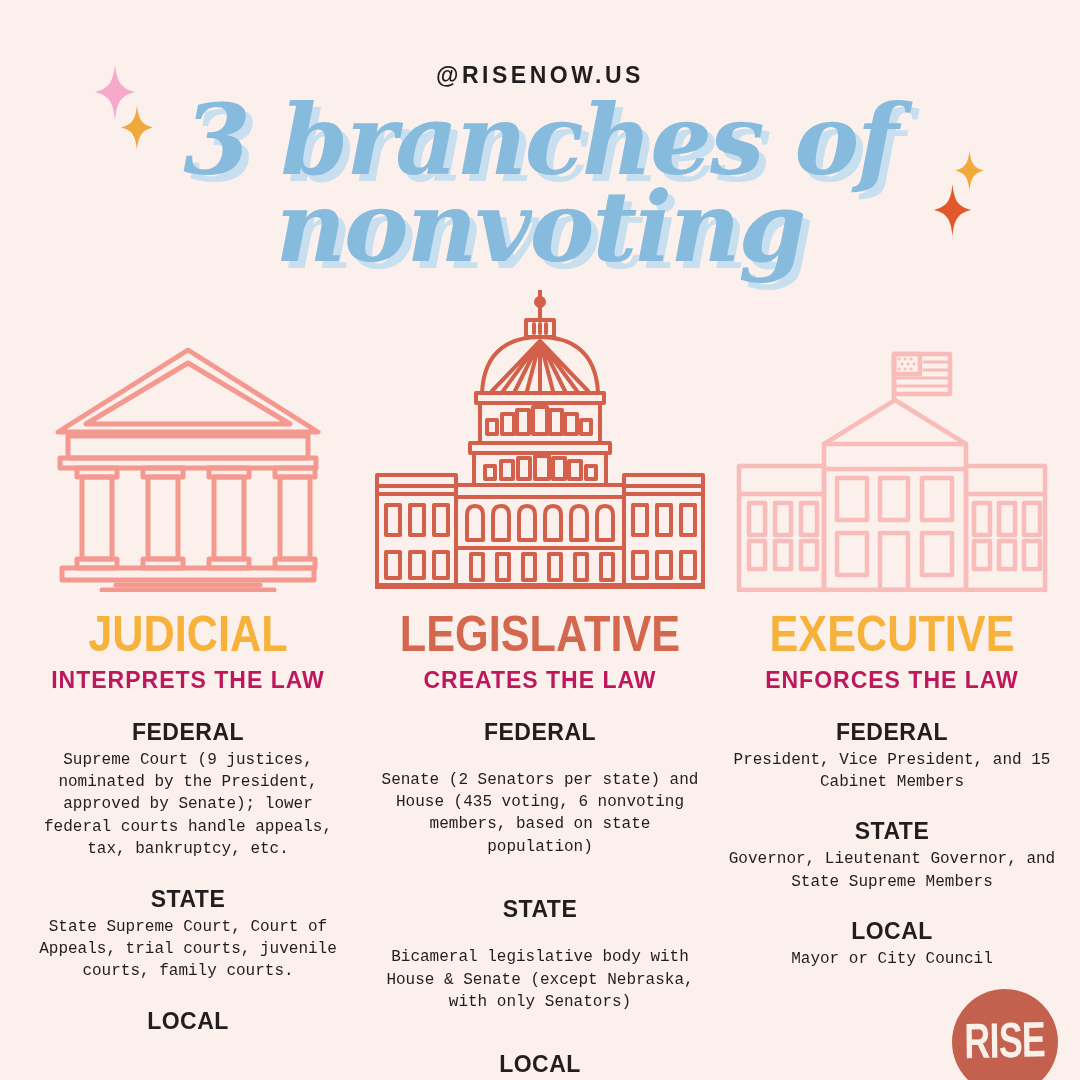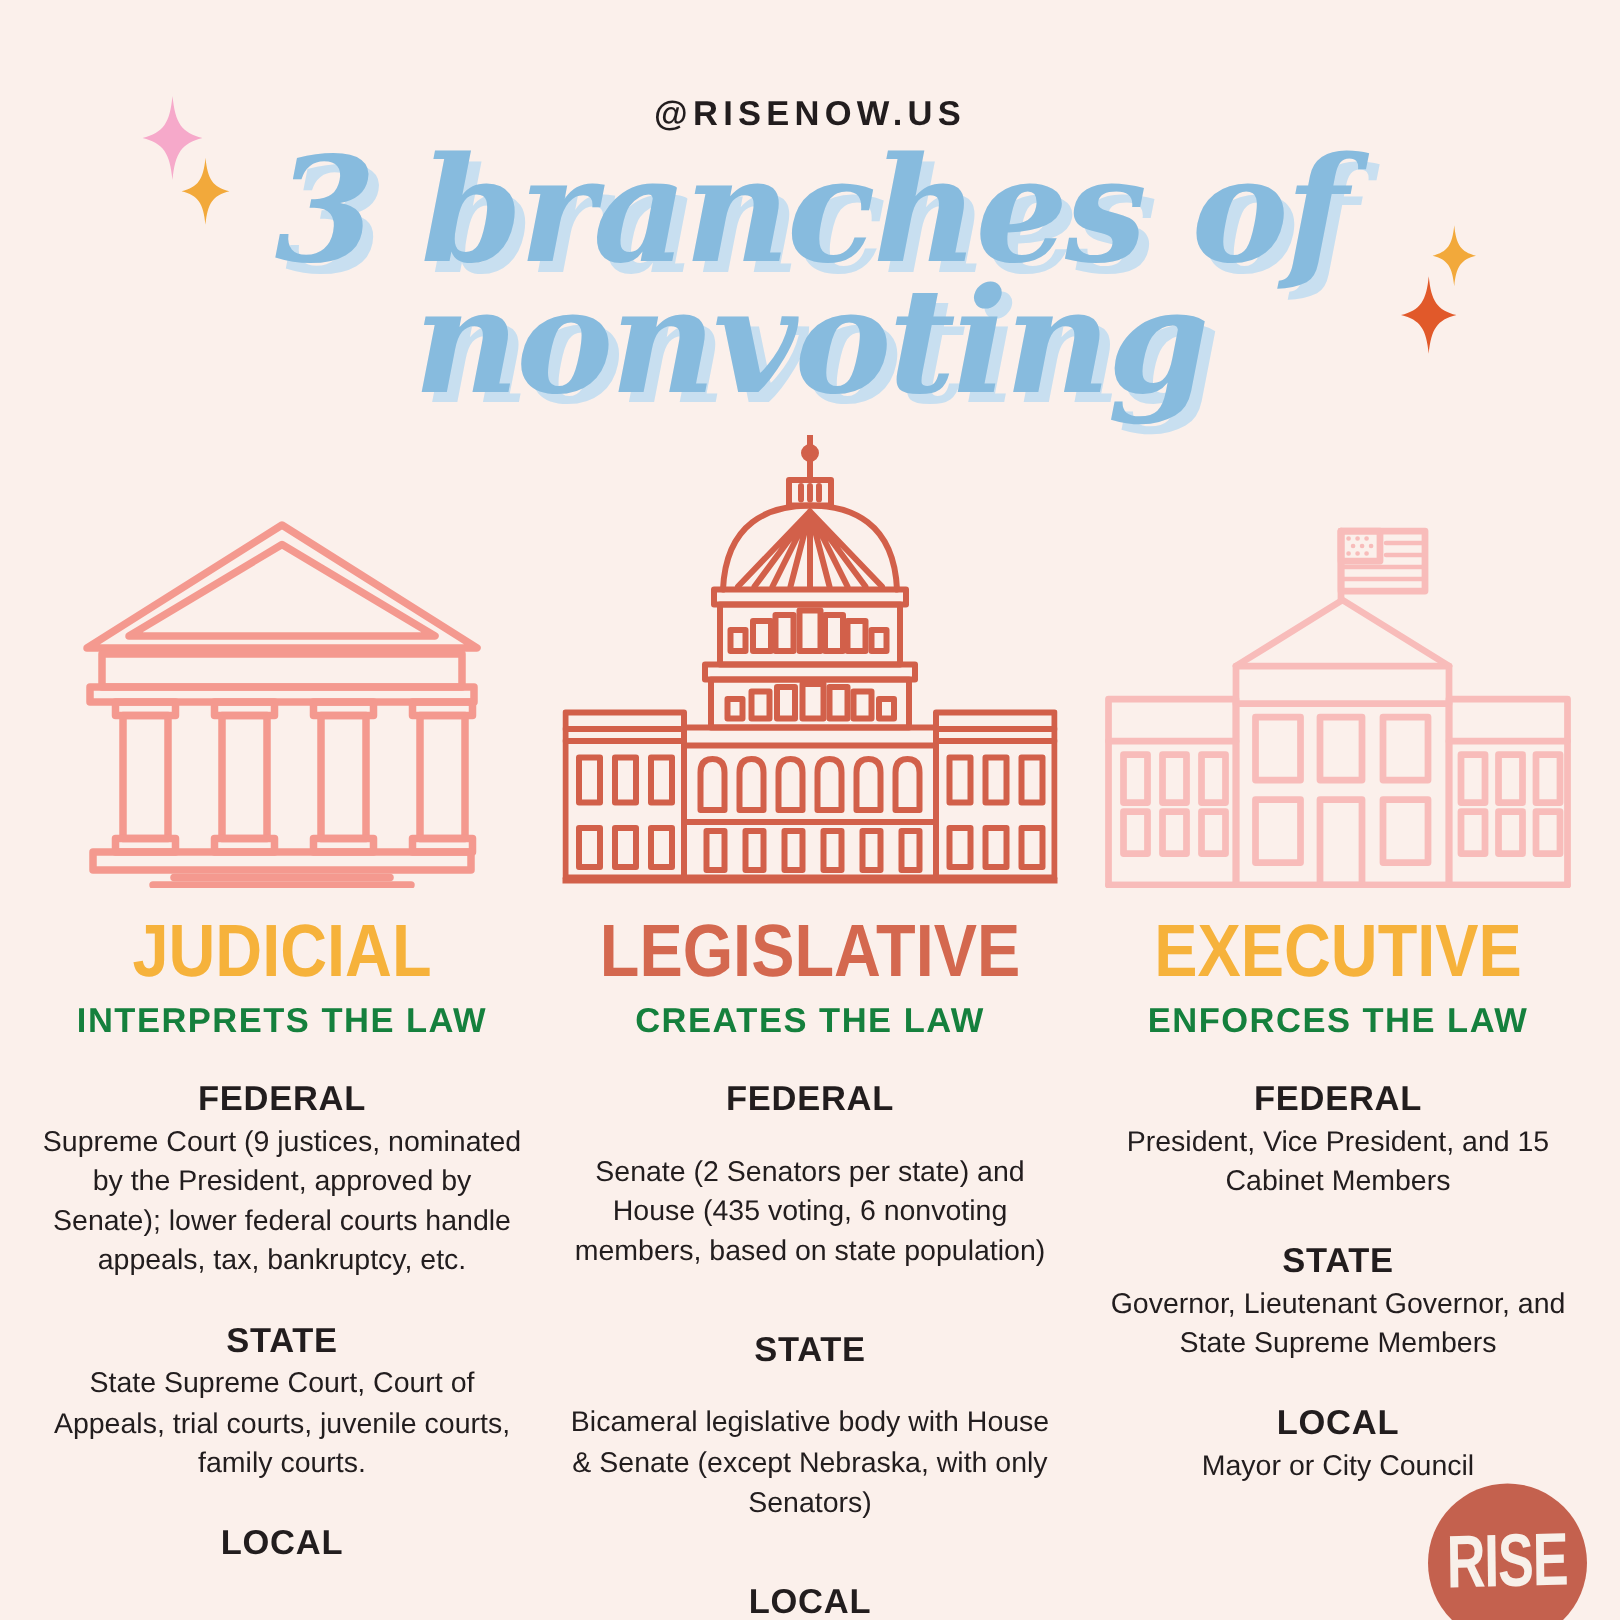--- a/index.html
+++ b/index.html
@@ -56,33 +56,34 @@
     font-weight:bold;
     letter-spacing:0px;
     transform:scaleX(0.92) scaleY(1.05);
     transform-origin:center;
   }
   .tagline{
     margin-top:6px;
     font-size:23px;
     font-weight:bold;
     letter-spacing:1px;
-    color:#15803d;
+    color:#be185d;
   }
   .section-heading{
     margin-top:25px;
     font-size:23px;
     font-weight:bold;
     letter-spacing:0.5px;
   }
   .section-body{
     margin:3px auto 0 auto;
-    font-size:19px;
+    font-size:16px;
     line-height:1.4;
     max-width:322px;
+    font-family:Liberation Mono, monospace;
   }
   .col-legislative .section-body{max-width:332px;margin-top:23px;}
   .col-executive .section-body{max-width:332px;}
   .col-legislative .gap-extra{margin-top:38px;}
 
   .logo-circle{
     position:absolute;
     left:952px;top:989px;
     width:106px;height:106px;
     border-radius:50%;

